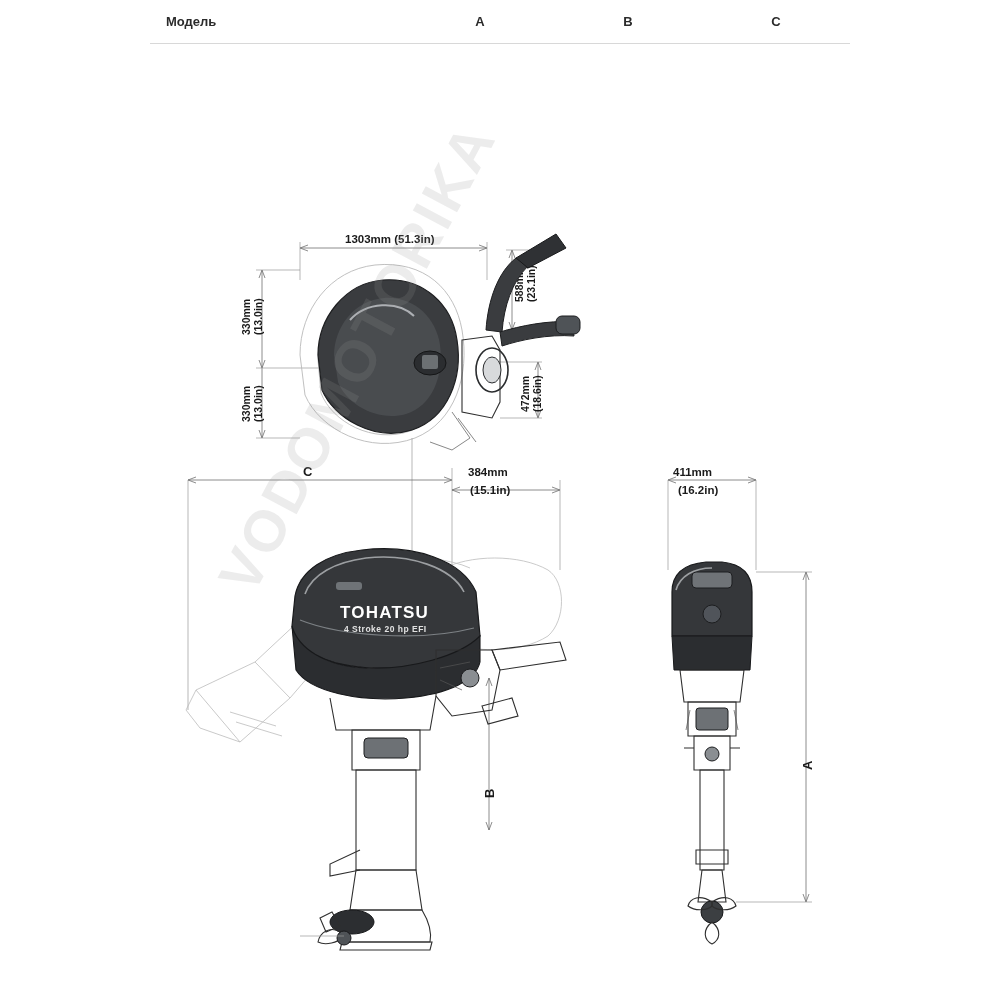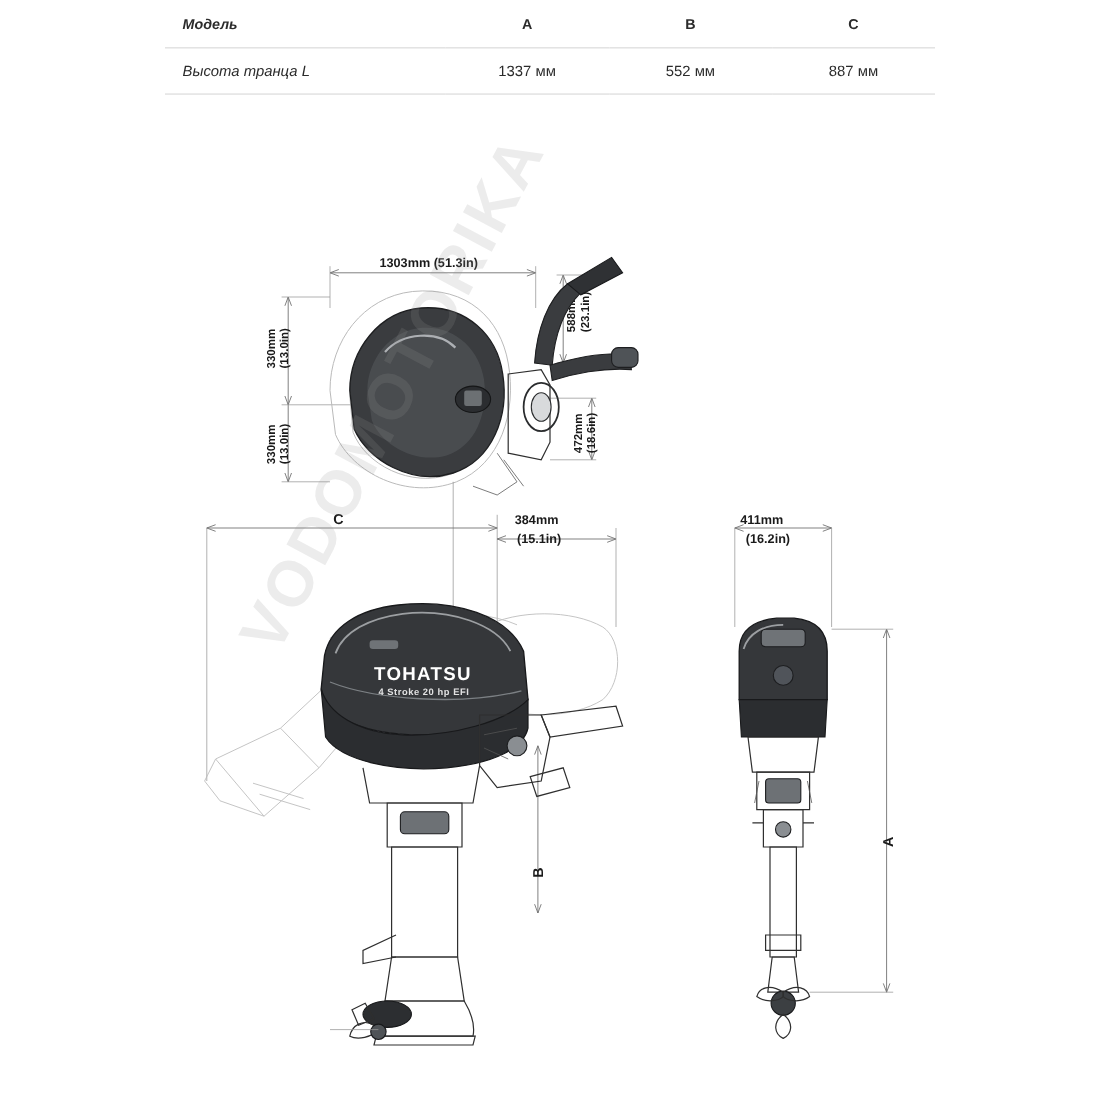--- a/index.html
+++ b/index.html
@@ -35,21 +35,20 @@
   .spec-table th {
     font-weight: bold;
     font-size: 13px;
     padding-top: 14px;
     padding-bottom: 14px;
   }
   .spec-table th.col-model, .spec-table td.col-model {
     text-align: left;
     width: 250px;
     padding-left: 16px;
-    font-style: italic;
   }
   .spec-table th.col-a, .spec-table td.col-a,
   .spec-table th.col-b, .spec-table td.col-b,
   .spec-table th.col-c, .spec-table td.col-c {
     width: 150px;
   }
   .spec-table tr.row-last td { border-bottom: 1px solid #d8d8d8; }
 
   
   .drawing {
@@ -108,26 +107,20 @@
 <table class="spec-table">
   <thead>
     <tr>
       <th class="col-model">Модель</th>
       <th class="col-a">A</th>
       <th class="col-b">B</th>
       <th class="col-c">C</th>
     </tr>
   </thead>
   <tbody>
-    <tr class="row-last">
-      <td class="col-model">Высота транца L</td>
-      <td class="col-a">1337 мм</td>
-      <td class="col-b">552 мм</td>
-      <td class="col-c">887 мм</td>
-    </tr>
   </tbody>
 </table>
 
 <div class="drawing">
 
   <div class="watermark">VODOMOTORIKA</div>
 
   <svg width="1000" height="850" viewBox="0 0 1000 850" xmlns="http://www.w3.org/2000/svg">
 
     <g>

